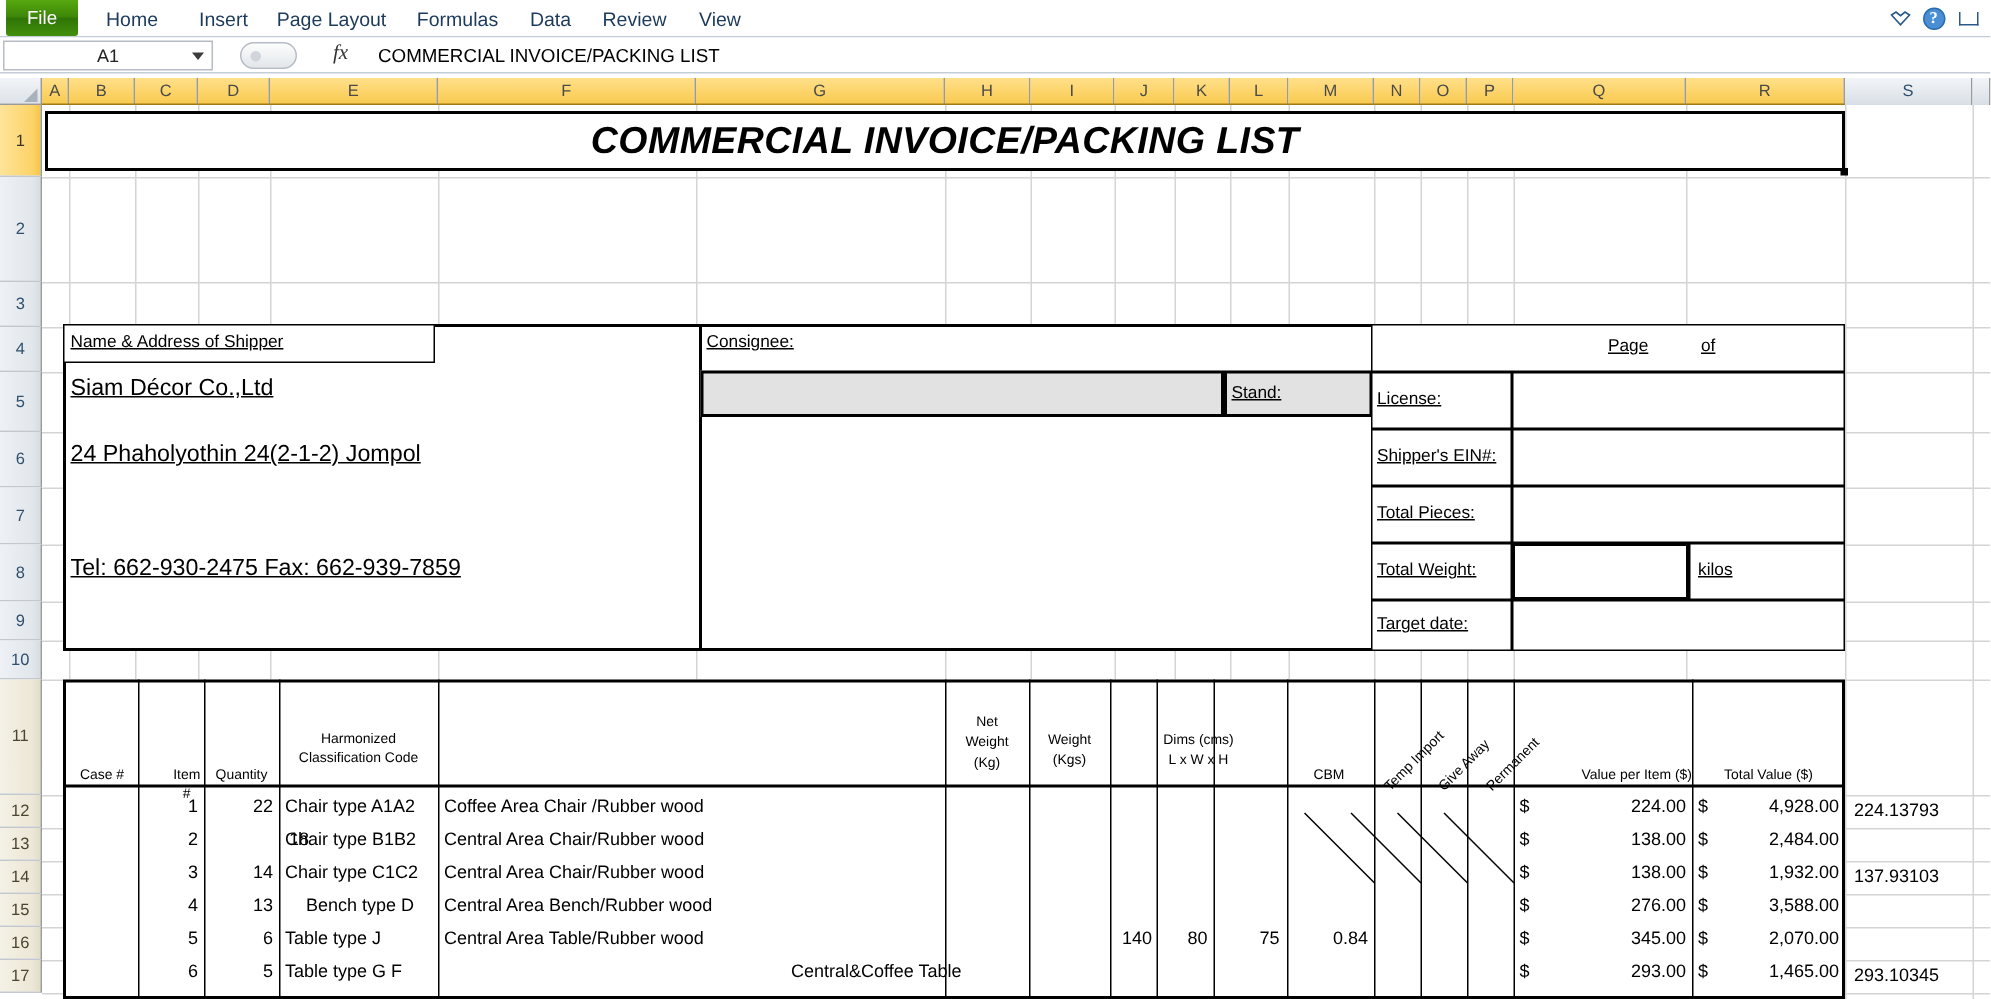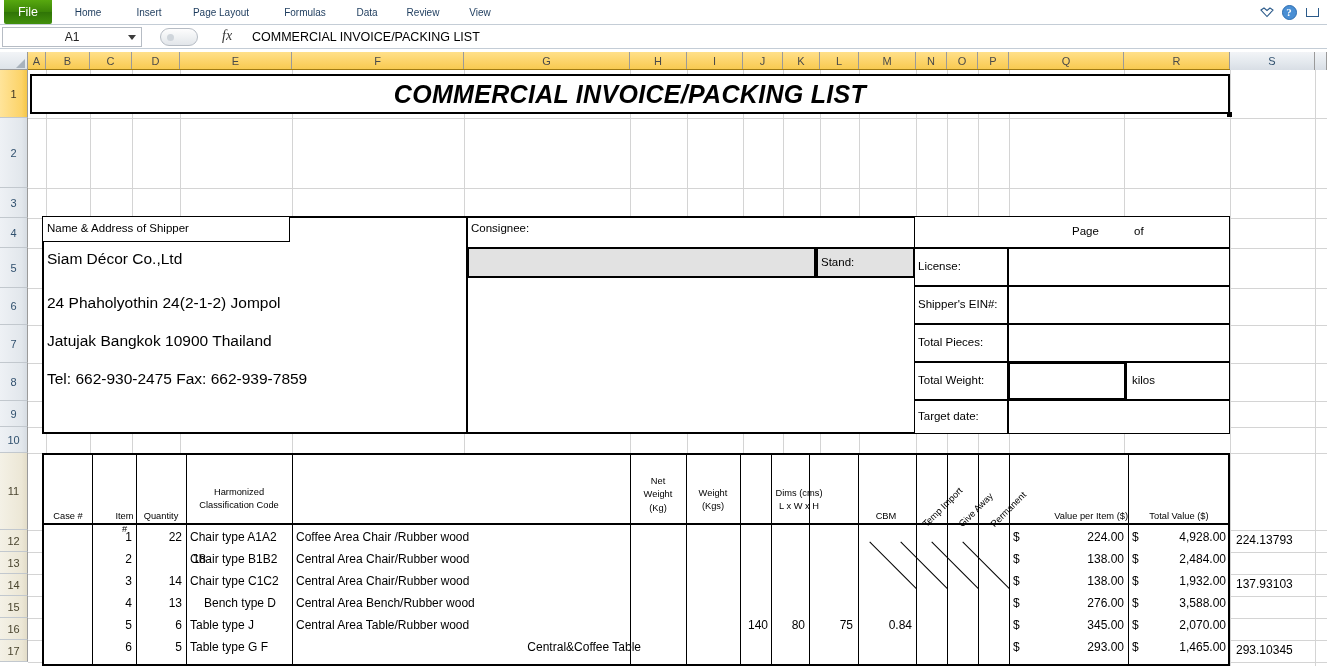--- a/index.html
+++ b/index.html
@@ -13,21 +13,21 @@
 
   
   .ribbon {
     position: absolute; left: 0; top: 0; width: 1327px; height: 25px;
     background: #ffffff;
     border-bottom: 1px solid #c4cdd6;
   }
   .tab {
     position: absolute; top: 0; height: 24px;
     display: flex; align-items: center; justify-content: center;
-    font-size: 10px; color: #1b3a5c; white-space: nowrap;
+    font-size: 13px; color: #1b3a5c; white-space: nowrap;
   }
   .tab.file {
     background: linear-gradient(to bottom, #57a80f 0%, #3c8608 48%, #2f7406 50%, #42900c 100%);
     color: #ffffff; font-size: 12.5px;
     border-radius: 0 0 2px 2px;
   }
   .winctl {
     position: absolute; top: 0; height: 24px;
     display: flex; align-items: center; justify-content: center;
     color: #2b5a8a;
@@ -147,21 +147,21 @@
     font-size: 25px; font-weight: bold; font-style: italic;
     letter-spacing: 0.3px; color: #000;
   }
   .selhandle {
     position: absolute; left: 1199px; top: 42px;
     width: 5px; height: 5px; background: #000;
   }
 
   .cellbox { position: absolute; border: 1px solid #000; background: #fff; }
   .lbl {
-    position: absolute; font-size: 11.5px; color: #000; white-space: nowrap;
+    position: absolute; font-size: 11.5px; color: #000; white-space: nowrap; text-decoration: underline;
   }
   .big { font-size: 15.5px; }
 
   .thead {
     position: absolute; font-size: 9.3px; color: #000;
     text-align: center; line-height: 1.45;
   }
   .rot {
     position: absolute; font-size: 9.3px; color: #000; white-space: nowrap;
     transform: rotate(-45deg); transform-origin: left bottom;
@@ -319,21 +319,20 @@
     <div class="title-cell">
       <span>COMMERCIAL INVOICE/PACKING LIST</span>
     </div>
     <div class="selhandle"></div>
 
     <div class="cellbox" style="left:14px;top:146px;width:440px;height:218px;border-width:2px;"></div>
     <div class="cellbox" style="left:14px;top:146px;width:248px;height:26px;"></div>
     <div class="lbl" style="left:19px;top:152px;">Name &amp; Address of Shipper</div>
     <div class="lbl big" style="left:19px;top:180px;">Siam Décor Co.,Ltd</div>
     <div class="lbl big" style="left:19px;top:224px;">24 Phaholyothin 24(2-1-2) Jompol</div>
-    <div class="lbl big" style="left:19px;top:262px;">Jatujak Bangkok 10900 Thailand</div>
     <div class="lbl big" style="left:19px;top:300px;">Tel: 662-930-2475 Fax: 662-939-7859</div>
 
     <div class="cellbox" style="left:438px;top:146px;width:450px;height:218px;border-width:2px;"></div>
     <div class="lbl" style="left:443px;top:152px;">Consignee:</div>
     <div class="cellbox shade" style="left:439px;top:177px;width:349px;height:31px;border-width:2px;"></div>
     <div class="cellbox shade" style="left:788px;top:177px;width:99px;height:31px;border-width:2px;"></div>
     <div class="lbl" style="left:793px;top:186px;">Stand:</div>
 
     <div class="cellbox" style="left:886px;top:146px;width:316px;height:218px;border-width:2px;"></div>
 

